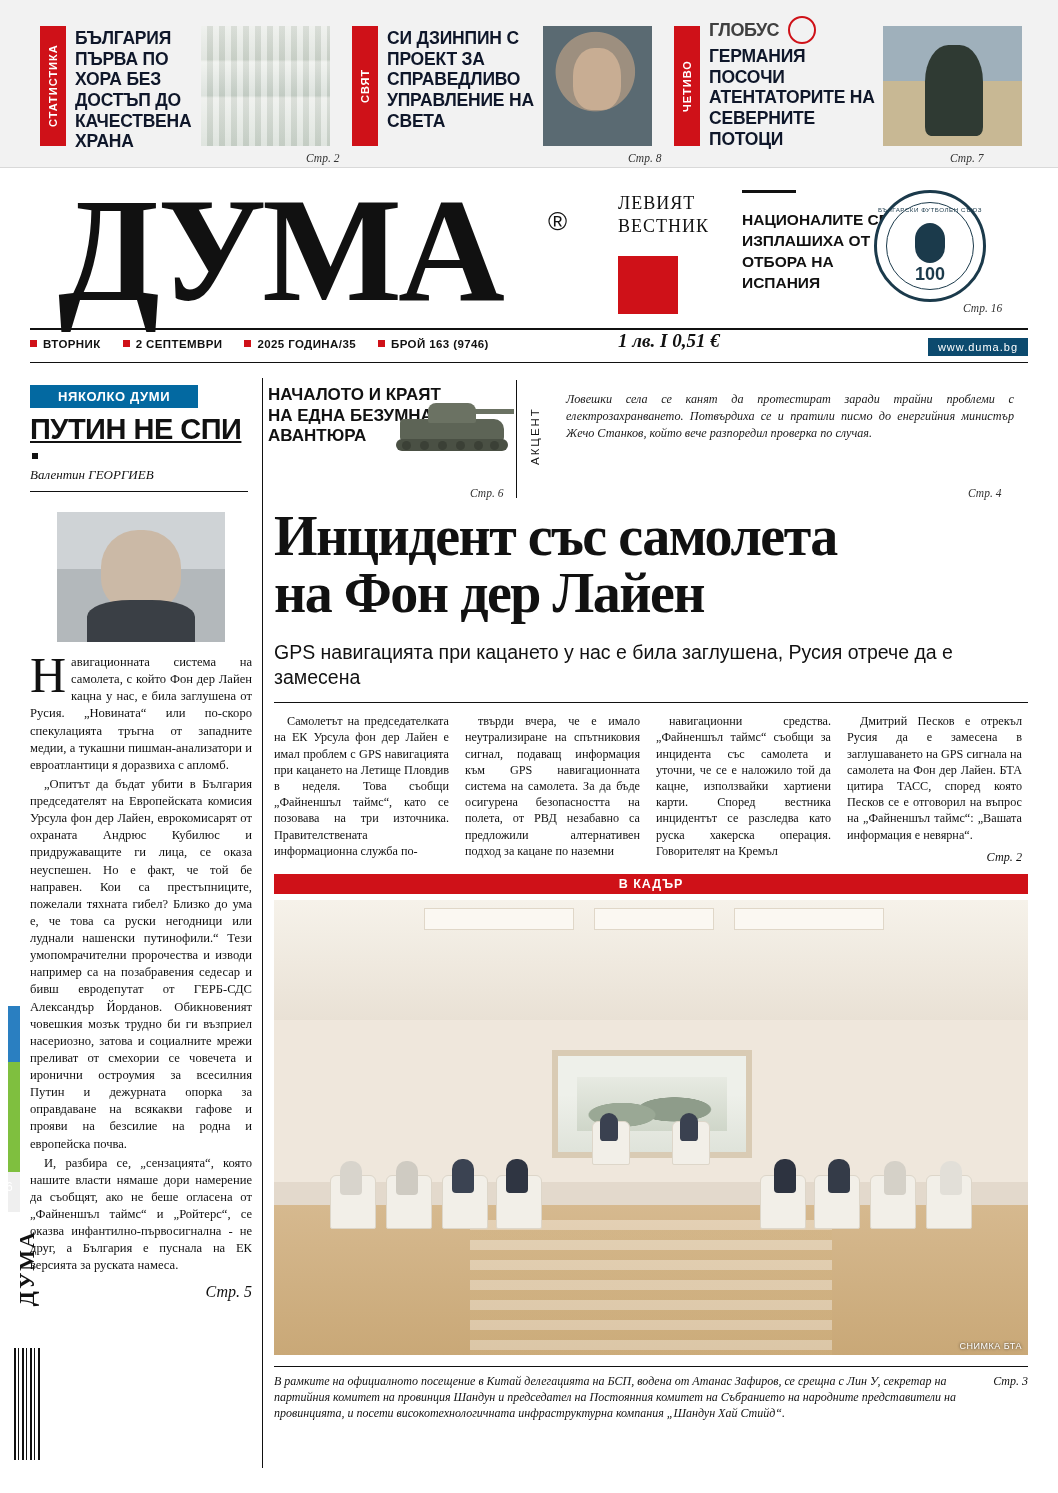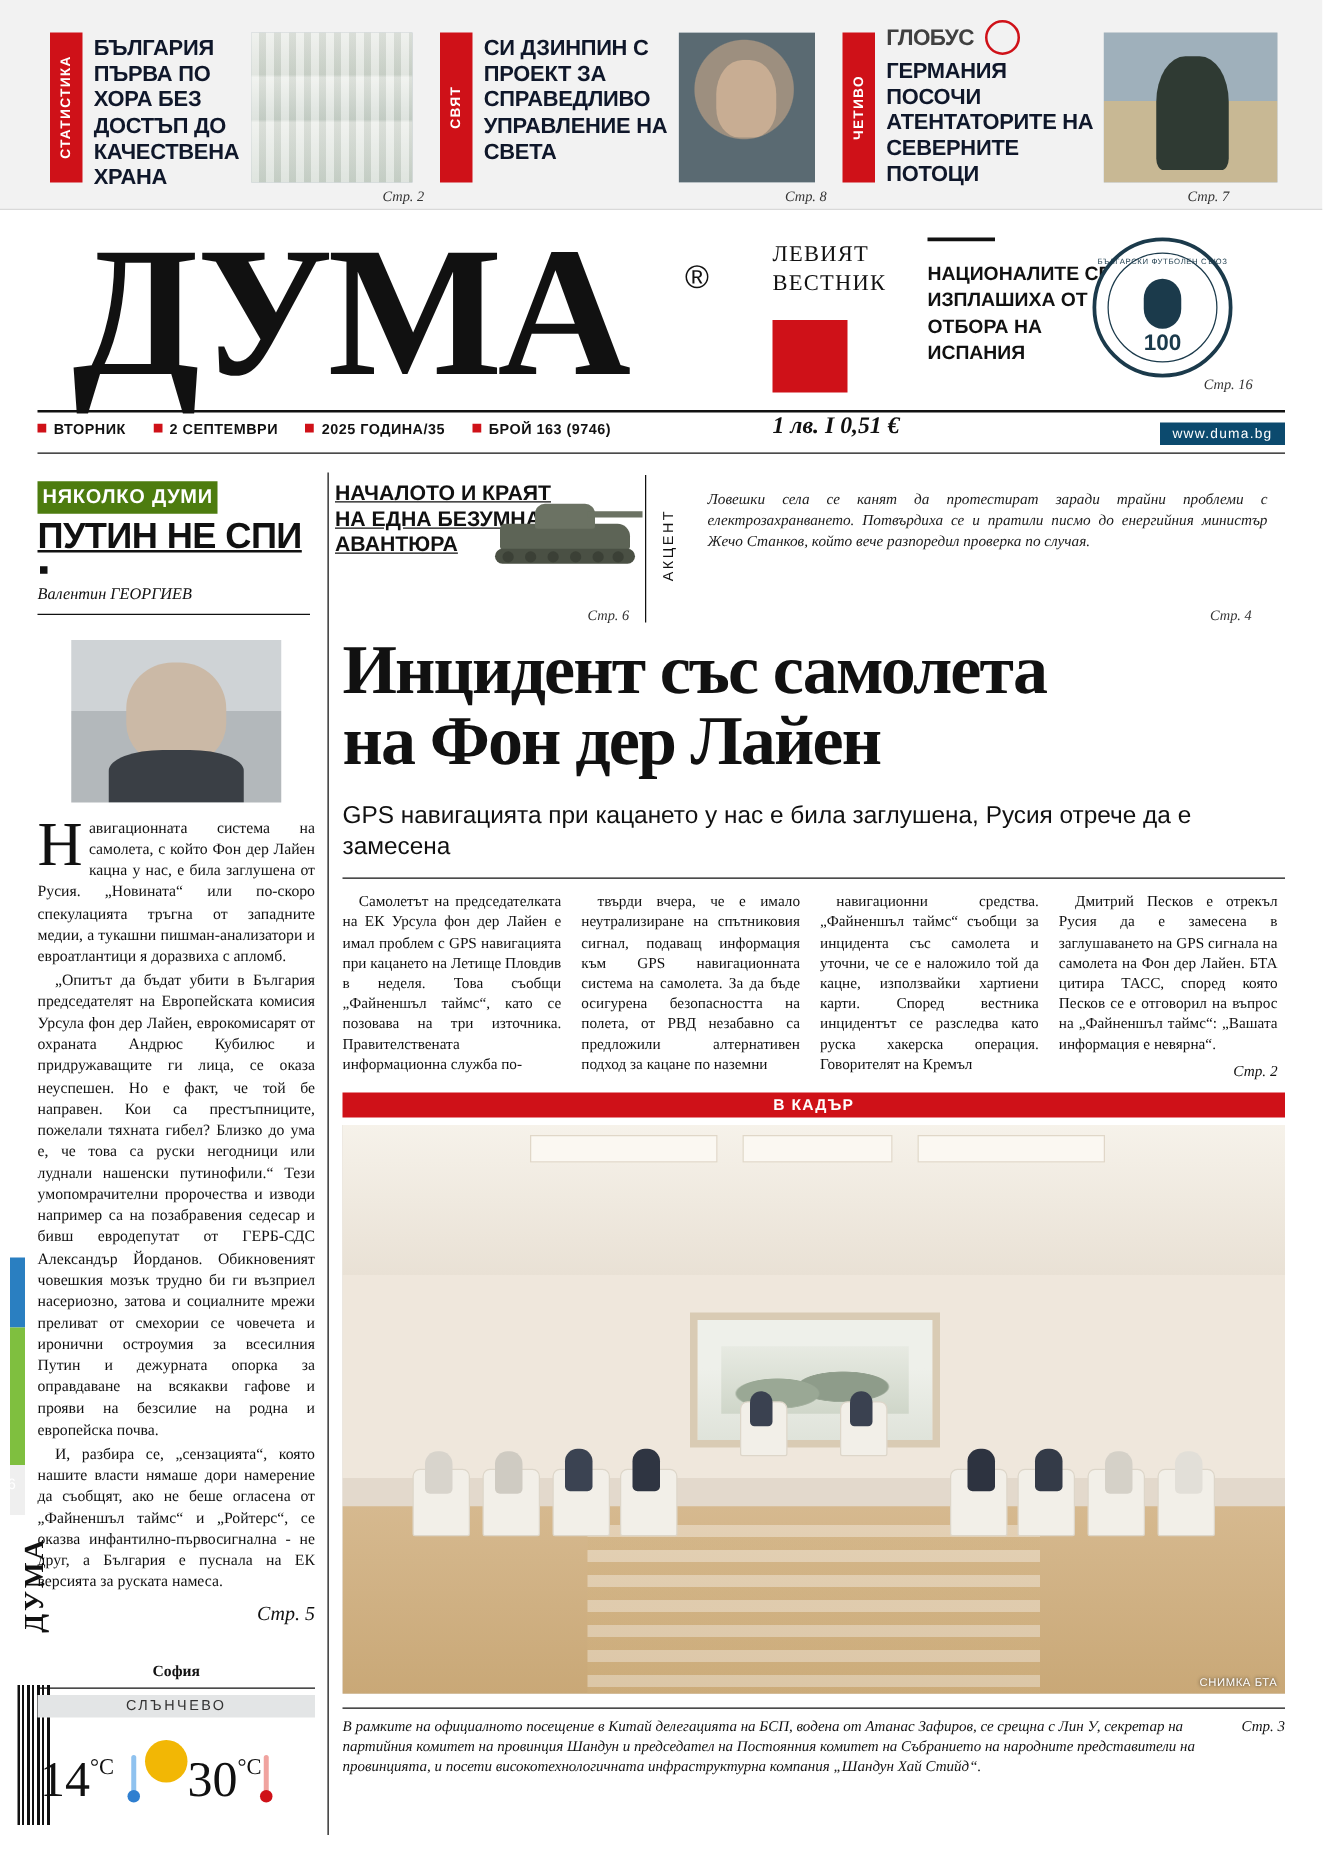--- a/index.html
+++ b/index.html
@@ -124,39 +124,39 @@
   .site {
     position:absolute; right:30px; top:170px;
     background:#0c4a6e; color:#fff; font-family:"Liberation Sans",sans-serif;
     font-size:11px; padding:3px 10px; letter-spacing:1px;
   }
   .mast-rule3 { position:absolute; left:30px; top:194px; width:998px; height:1px; background:#111; }
 
   
   .band { position:absolute; left:0; top:375px; width:1058px; height:130px; }
   .kw-tag {
-    position:absolute; left:30px; top:10px; background:#4d7c0f; color:#fff;
-    font-family:"Liberation Sans",sans-serif; font-weight:bold; font-size:16px;
-    letter-spacing:.6px; padding:4px 4px;
+    position:absolute; left:30px; top:10px; background:#0369a1; color:#fff;
+    font-family:"Liberation Sans",sans-serif; font-weight:bold; font-size:13px;
+    letter-spacing:.6px; padding:4px 28px;
   }
   .kw-title {
     position:absolute; left:30px; top:38px; width:230px;
     font-family:"Liberation Sans",sans-serif; font-weight:bold; font-size:29px;
     letter-spacing:-.5px; color:#111;text-decoration:underline;
   }
   .kw-dot { position:absolute; left:32px; top:78px; width:6px; height:6px; background:#111; }
   .kw-author {
     position:absolute; left:30px; top:92px; font-style:italic; font-size:13px;
   }
   .kw-rule { position:absolute; left:30px; top:116px; width:218px; height:1px; background:#111; }
 
   .tank-head {
     position:absolute; left:268px; top:10px; width:175px;
     font-family:"Liberation Sans",sans-serif; font-weight:bold; font-size:17px;
-    line-height:1.22; color:#111;text-decoration:underline;
+    line-height:1.22; color:#111;
   }
   .tank {
     position:absolute; left:392px; top:20px; width:120px; height:62px;
   }
   .tank-body { position:absolute; left:8px; top:24px; width:104px; height:22px; background:#5d6456; border-radius:4px 10px 4px 4px; }
   .tank-turret { position:absolute; left:36px; top:8px; width:48px; height:20px; background:#6b7263; border-radius:8px 8px 2px 2px; }
   .tank-gun { position:absolute; left:78px; top:14px; width:44px; height:5px; background:#6b7263; }
   .tank-tracks { position:absolute; left:4px; top:44px; width:112px; height:12px; background:#4a5044; border-radius:6px; }
   .tank-wheel { position:absolute; top:46px; width:9px; height:9px; background:#3b4036; border-radius:50%; }
 
@@ -484,32 +484,14 @@
     <div class="bp-person" style="left:326px;bottom:214px;width:18px;height:28px;background:#3a4150;"></div>
     <div class="bp-person" style="left:406px;bottom:214px;width:18px;height:28px;background:#3a4150;"></div>
     <div class="credit">СНИМКА БТА</div>
   </div>
 
   <div class="caption">
     <span class="pg">Стр. 3</span>
     <span>В рамките на официалното посещение в Китай делегацията на БСП, водена от Атанас Зафиров, се срещна с Лин У, секретар на партийния комитет на провинция Шандун и председател на Постоянния комитет на Събранието на народните представители на провинцията, и посети високотехнологичната инфраструктурна компания „Шандун Хай Стийд“.</span>
   </div>
 
-  <div class="weather">
-    <div class="weather-city">София</div>
-    <div class="weather-rule"></div>
-    <div class="weather-cond">СЛЪНЧЕВО</div>
-    <div class="weather-row">
-      <div class="temp lo"><span>14</span><span class="deg">°C</span></div>
-      <div class="thermo cold" style="left:72px;">
-          <div class="stem"></div>
-          <div class="bulb"></div>
-        </div>
-      <div class="sun"></div>
-      <div class="thermo hot" style="left:178px;">
-          <div class="stem"></div>
-          <div class="bulb"></div>
-        </div>
-      <div class="temp hi"><span>30</span><span class="deg">°C</span></div>
-    </div>
-  </div>
 
 </div>
 
 </body></html>

